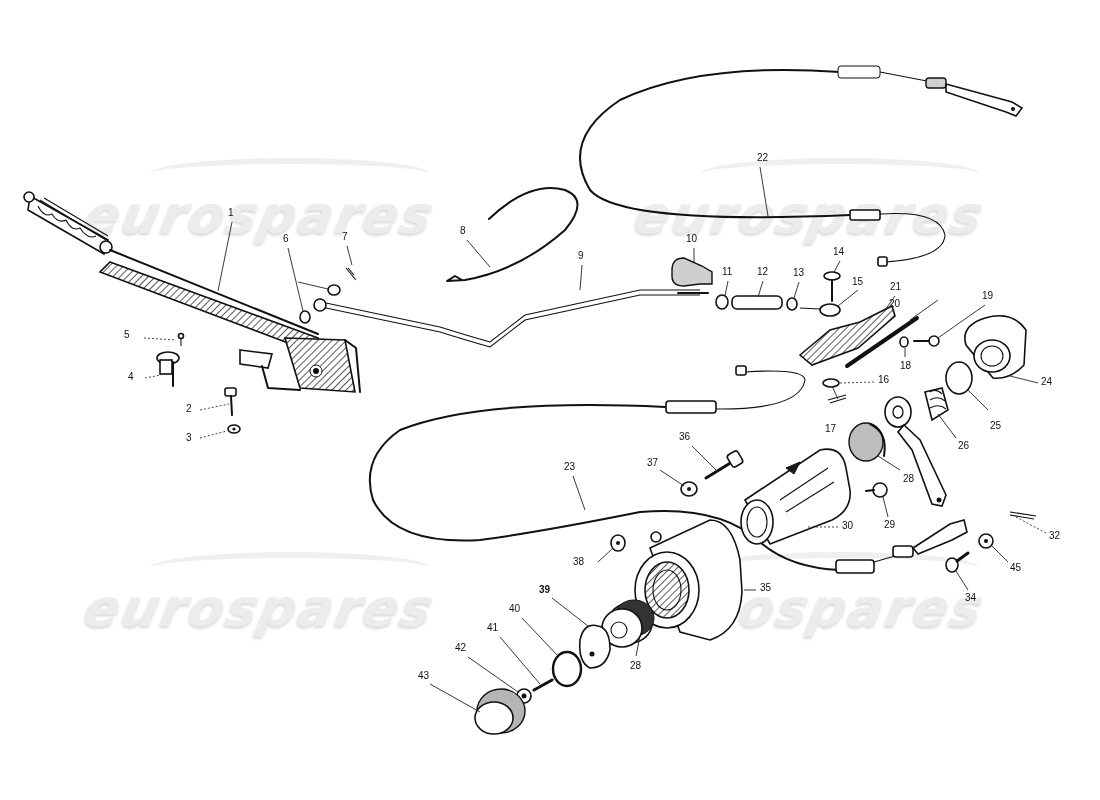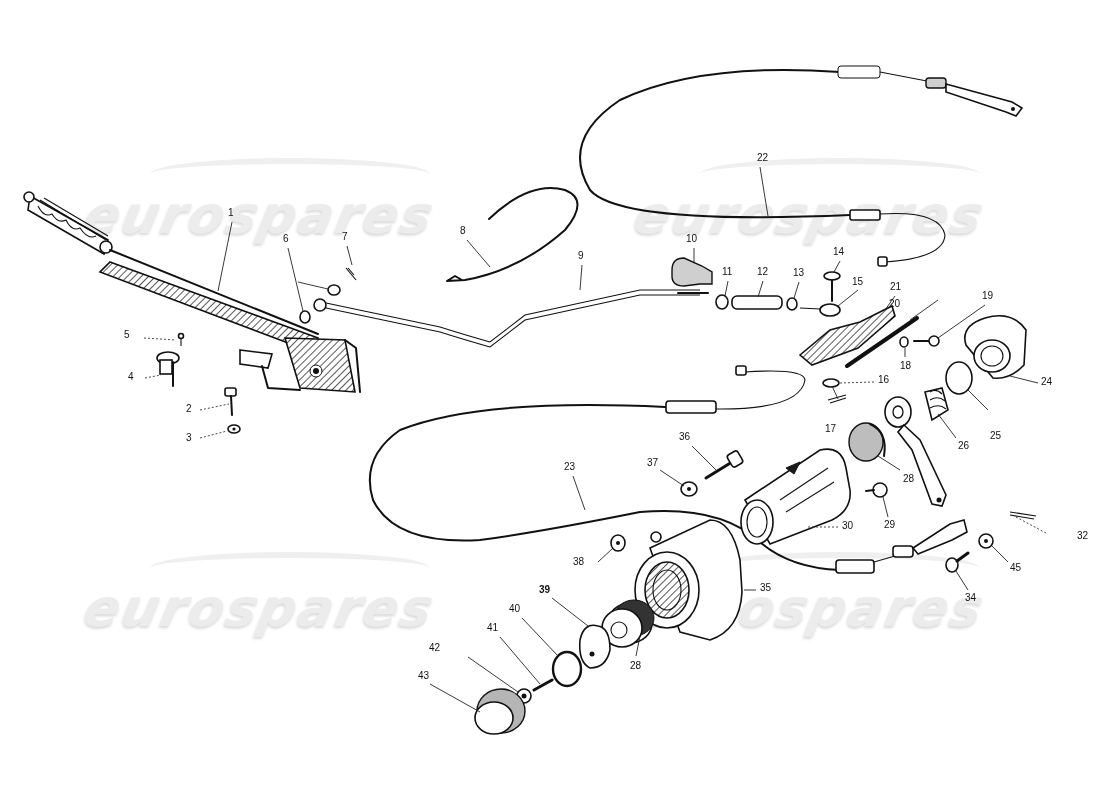--- a/index.html
+++ b/index.html
@@ -309,30 +309,30 @@
 <div class="callout" style="left:852px;top:277px;">15</div>
 <div class="callout" style="left:878px;top:375px;">16</div>
 <div class="callout" style="left:825px;top:388px;margin-top:36px;">17</div>
 <div class="callout" style="left:900px;top:361px;">18</div>
 <div class="callout" style="left:982px;top:291px;">19</div>
 <div class="callout" style="left:889px;top:287px;margin-top:12px;">20</div>
 <div class="callout" style="left:890px;top:282px;">21</div>
 <div class="callout" style="left:757px;top:153px;">22</div>
 <div class="callout" style="left:564px;top:462px;">23</div>
 <div class="callout" style="left:1041px;top:377px;">24</div>
-<div class="callout" style="left:990px;top:431px;">25</div>
+<div class="callout" style="left:990px;top:421px;">25</div>
 <div class="callout" style="left:958px;top:441px;">26</div>
 <div class="callout" style="left:903px;top:474px;">28</div>
 <div class="callout" style="left:630px;top:661px;">28</div>
 <div class="callout" style="left:884px;top:520px;">29</div>
 <div class="callout" style="left:842px;top:521px;">30</div>
-<div class="callout" style="left:1049px;top:531px;margin-left:28px;">32</div>
+<div class="callout" style="left:1049px;top:531px;">32</div>
 <div class="callout" style="left:1010px;top:563px;">45</div>
 <div class="callout" style="left:965px;top:593px;">34</div>
 <div class="callout" style="left:760px;top:583px;">35</div>
 <div class="callout" style="left:679px;top:432px;">36</div>
 <div class="callout" style="left:647px;top:458px;">37</div>
 <div class="callout" style="left:573px;top:557px;">38</div>
 <div class="callout bold" style="left:539px;top:585px;">39</div>
 <div class="callout" style="left:509px;top:604px;">40</div>
 <div class="callout" style="left:487px;top:623px;text-align:center;">41</div>
-<div class="callout" style="left:429px;top:643px;">42</div>
+<div class="callout" style="left:455px;top:643px;">42</div>
 <div class="callout" style="left:418px;top:671px;">43</div>
 
 </body></html>

